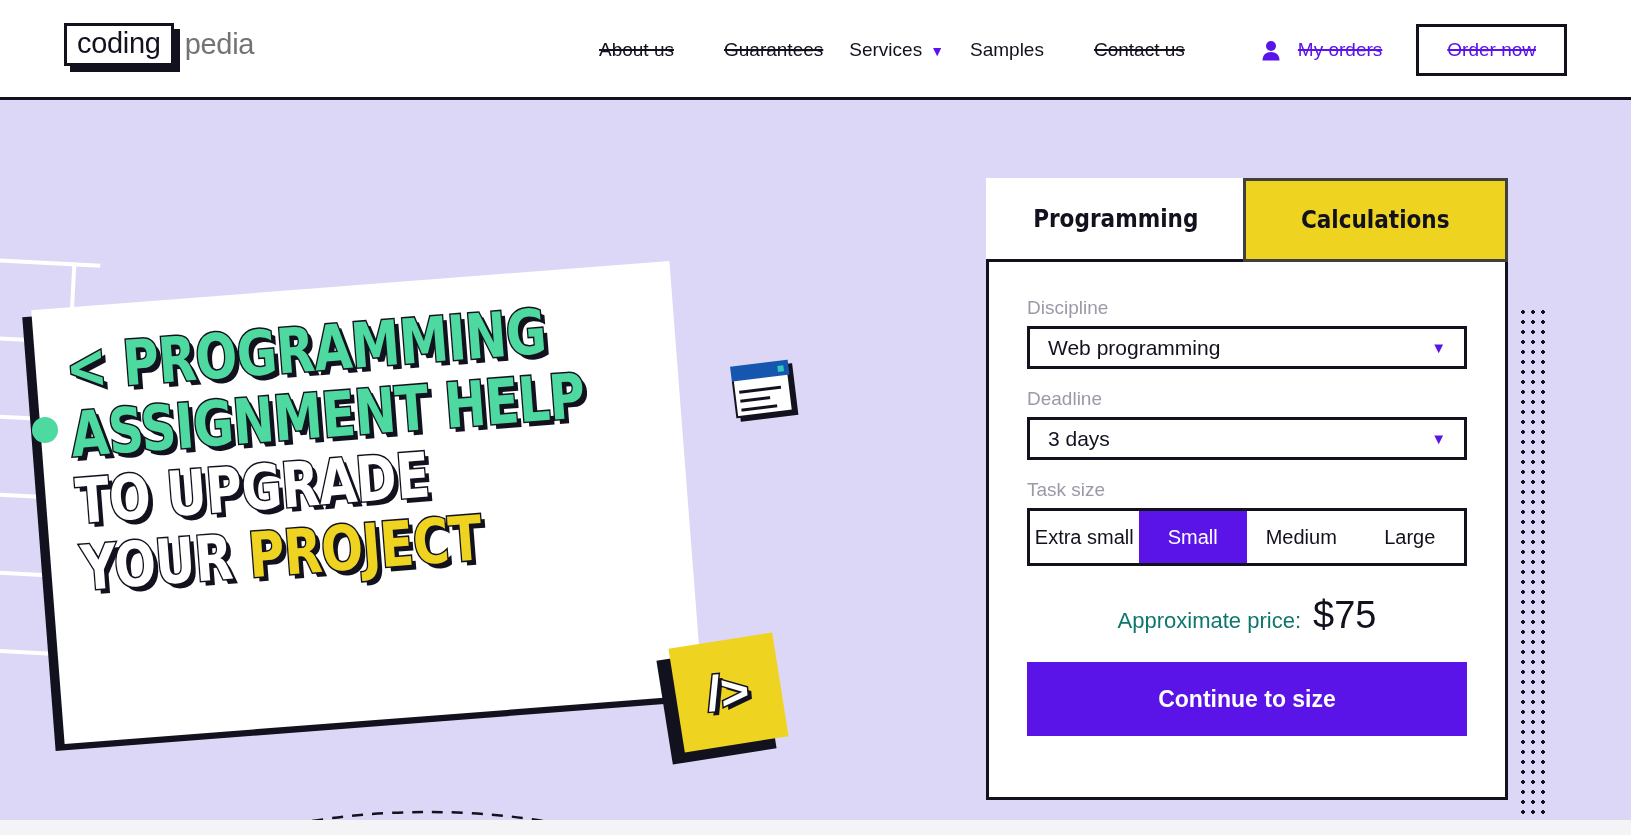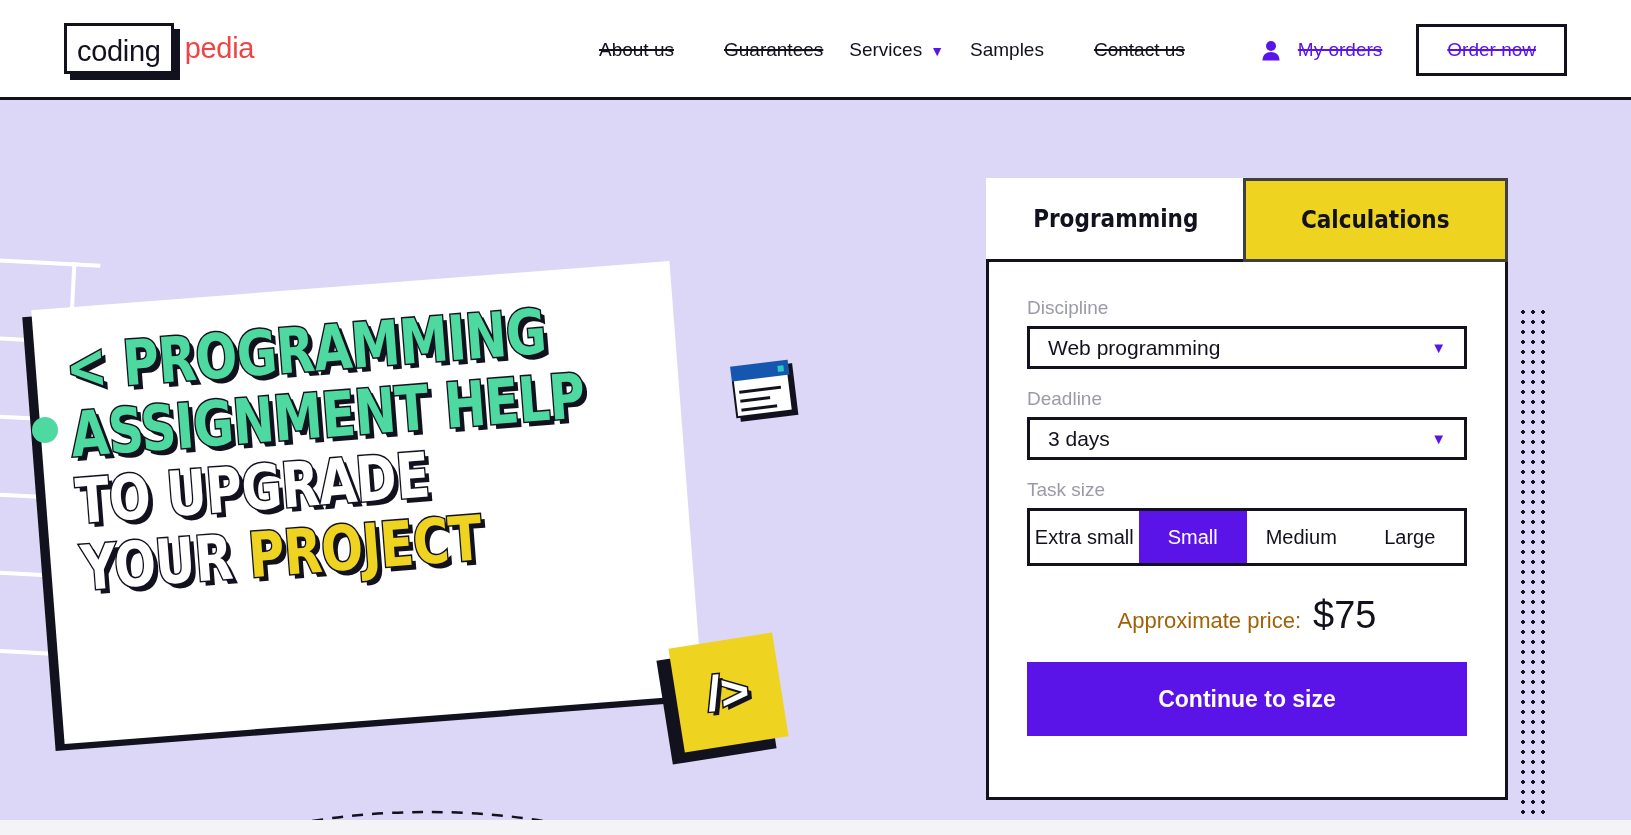--- a/index.html
+++ b/index.html
@@ -19,28 +19,28 @@
     border-bottom: 3px solid #12121f;
     z-index: 40;
   }
   .logo-wrap {
     position: absolute; left: 64px; top: 23px;
     display: flex; align-items: center;
   }
   .logo-box {
     border: 3px solid #12121f;
     background: #ffffff;
-    padding: 11px 10px 5px 10px;
+    padding: 3px 10px 5px 10px;
     box-shadow: 6px 6px 0 #12121f;
     font-size: 29px; line-height: 1;
     color: #12121f;
     letter-spacing: -0.3px;
   }
   .logo-tail {
-    font-size: 29px; line-height: 1; color: #ef4444;
+    font-size: 29px; line-height: 1; color: #737373;
     margin-left: 11px; letter-spacing: -0.3px;
   }
 
   .nav { position: absolute; left: 575px; top: 0; height: 100px;
          display: flex; align-items: center; gap: 0px; }
   .nav-item {
     font-size: 19px; color: #12121f; padding: 0 26px 0 0;
     margin-right: 0; white-space: nowrap;
     display: flex; align-items: center; gap: 8px;
   }
@@ -232,21 +232,21 @@
   .size-opt {
     flex: 1; display: flex; align-items: center; justify-content: center;
     font-size: 20px; color: #12121f; background: #ffffff;
   }
   .size-opt.sel { background: #5a14e8; color: #ffffff; }
 
   .price-row {
     display: flex; align-items: baseline; justify-content: center;
     gap: 12px; margin-top: 28px;
   }
-  .price-label { font-size: 22px; color: #a16207; }
+  .price-label { font-size: 22px; color: #0f766e; }
   .price-val { font-size: 38px; color: #12121f; }
 
   .cta {
     margin-top: 25px;
     background: #5a14e8; color: #ffffff;
     height: 74px; width: 100%;
     display: flex; align-items: center; justify-content: center;
     font-size: 23px; font-weight: bold;
     border: none;
     font-family: "Liberation Sans", sans-serif;

